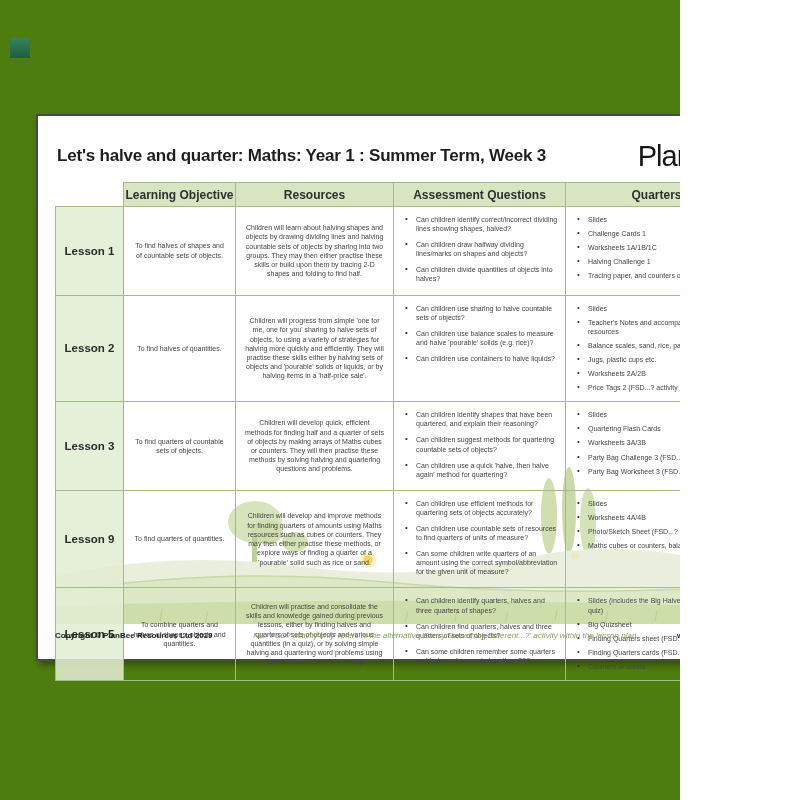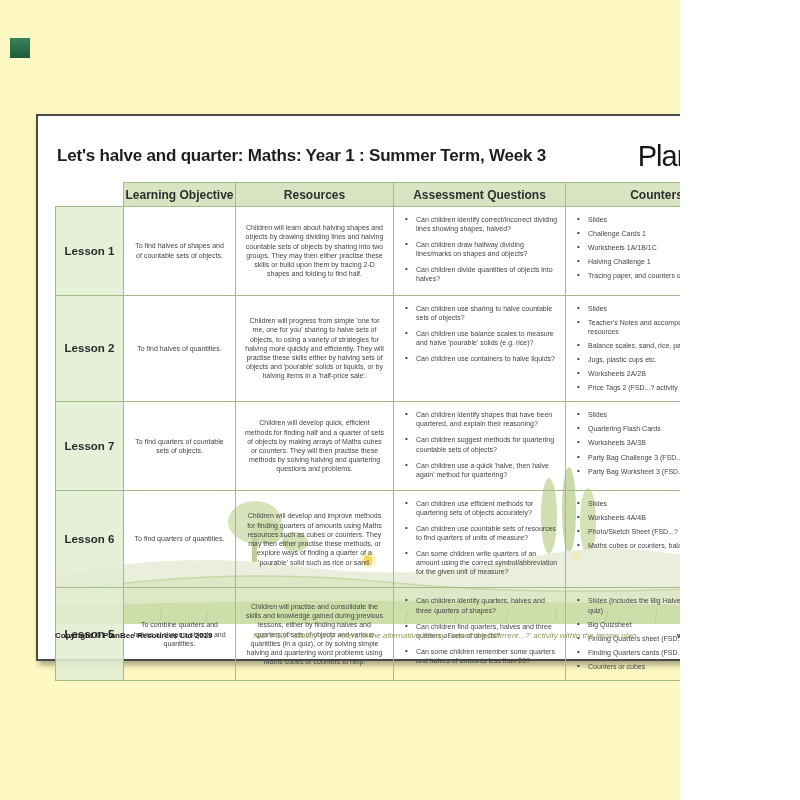--- a/index.html
+++ b/index.html
@@ -1,16 +1,16 @@
 <!DOCTYPE html>
 <html><head>
 <meta charset="utf-8">
 <style>
   html,body{margin:0;padding:0;background:#fff;}
-  .canvas{position:relative;width:680px;height:800px;background:#fef9c3;overflow:hidden;
+  .canvas{position:relative;width:680px;height:800px;background:#4d7c0f;overflow:hidden;
           font-family:"Liberation Sans",sans-serif;color:#3d3d3d;}
   .corner-square{position:absolute;left:10px;top:38px;width:20px;height:20px;
           background:linear-gradient(180deg,#35835c,#1f5d3b);}
   .page{position:absolute;left:36px;top:114px;width:726px;height:543px;background:#fff;
           border:2px solid #4a4a4a;box-shadow:3px 4px 6px rgba(0,0,0,.35);}
   .page-title{position:absolute;left:19px;top:30px;font-size:17px;font-weight:bold;
           color:#1e1e1e;letter-spacing:-.2px;}
   .logo{position:absolute;right:22px;top:24px;font-size:29px;color:#161616;letter-spacing:-1px;}
   .logo .plan{font-weight:normal;}
   .logo .bee{font-weight:bold;}
@@ -112,21 +112,21 @@
           <col class="c3">
           <col class="c4">
           <col class="c5">
       </colgroup>
       <thead>
         <tr id="header-row">
           <th class="corner"></th>
         <th>Learning Objective</th>
             <th>Resources</th>
             <th>Assessment Questions</th>
-            <th>Counters</th>
+            <th>Quarters</th>
           </tr>
       </thead>
       <tbody id="table-body">
           <tr>
             <td class="lesson">Lesson 1</td>
             <td class="obj">To find halves of shapes and of countable sets of objects.</td>
             <td class="ovw">Children will learn about halving shapes and objects by drawing dividing lines and halving countable sets of objects by sharing into two groups. They may then either practise these skills or build upon them by tracing 2-D shapes and folding to find half.</td>
             <td class="list qlist">
               <ul>
                 <li>Can children identify correct/incorrect dividing lines showing shapes, halved?</li>
@@ -160,42 +160,42 @@
                 <li>Slides</li>
                 <li>Teacher's Notes and accompanying printable resources</li>
                 <li>Balance scales, sand, rice, pasta, marbles etc.</li>
                 <li>Jugs, plastic cups etc.</li>
                 <li>Worksheets 2A/2B</li>
                 <li>Price Tags 2 (FSD...? activity only)</li>
               </ul>
             </td>
           </tr>
           <tr>
-            <td class="lesson">Lesson 7</td>
+            <td class="lesson">Lesson 3</td>
             <td class="obj">To find quarters of countable sets of objects.</td>
             <td class="ovw">Children will develop quick, efficient methods for finding half and a quarter of sets of objects by making arrays of Maths cubes or counters. They will then practise these methods by solving halving and quartering questions and problems.</td>
             <td class="list qlist">
               <ul>
                 <li>Can children identify shapes that have been quartered, and explain their reasoning?</li>
                 <li>Can children suggest methods for quartering countable sets of objects?</li>
                 <li>Can children use a quick 'halve, then halve again' method for quartering?</li>
               </ul>
             </td>
             <td class="list rlist">
               <ul>
                 <li>Slides</li>
                 <li>Quartering Flash Cards</li>
                 <li>Worksheets 3A/3B</li>
                 <li>Party Bag Challenge 3 (FSD...? activity only)</li>
                 <li>Party Bag Worksheet 3 (FSD...? activity only)</li>
               </ul>
             </td>
           </tr>
           <tr>
-            <td class="lesson">Lesson 6</td>
+            <td class="lesson">Lesson 9</td>
             <td class="obj">To find quarters of quantities.</td>
             <td class="ovw">Children will develop and improve methods for finding quarters of amounts using Maths resources such as cubes or counters. They may then either practise these methods, or explore ways of finding a quarter of a 'pourable' solid such as rice or sand.</td>
             <td class="list qlist">
               <ul>
                 <li>Can children use efficient methods for quartering sets of objects accurately?</li>
                 <li>Can children use countable sets of resources to find quarters of units of measure?</li>
                 <li>Can some children write quarters of an amount using the correct symbol/abbreviation for the given unit of measure?</li>
               </ul>
             </td>
             <td class="list rlist">

